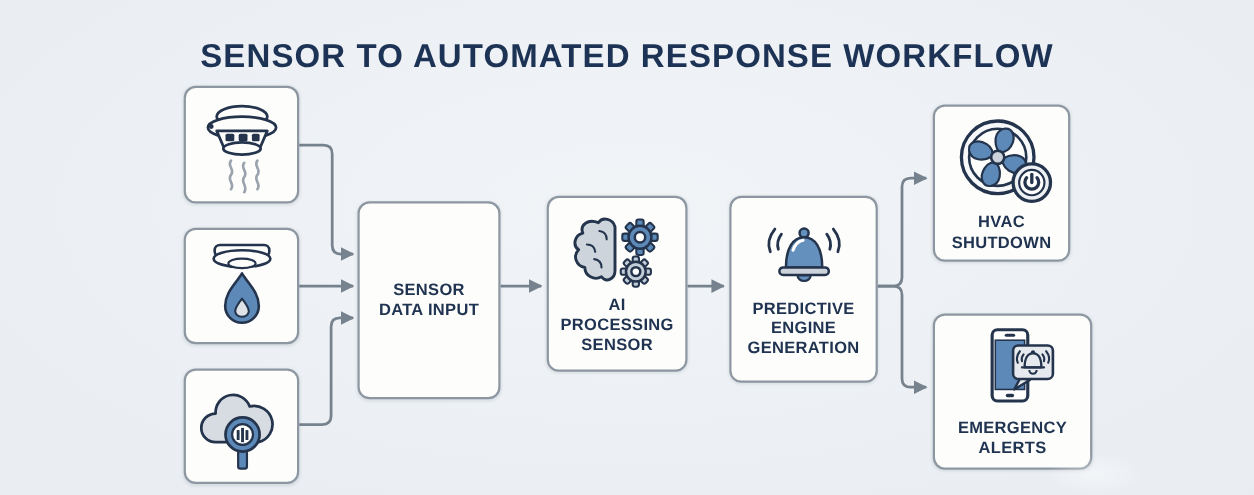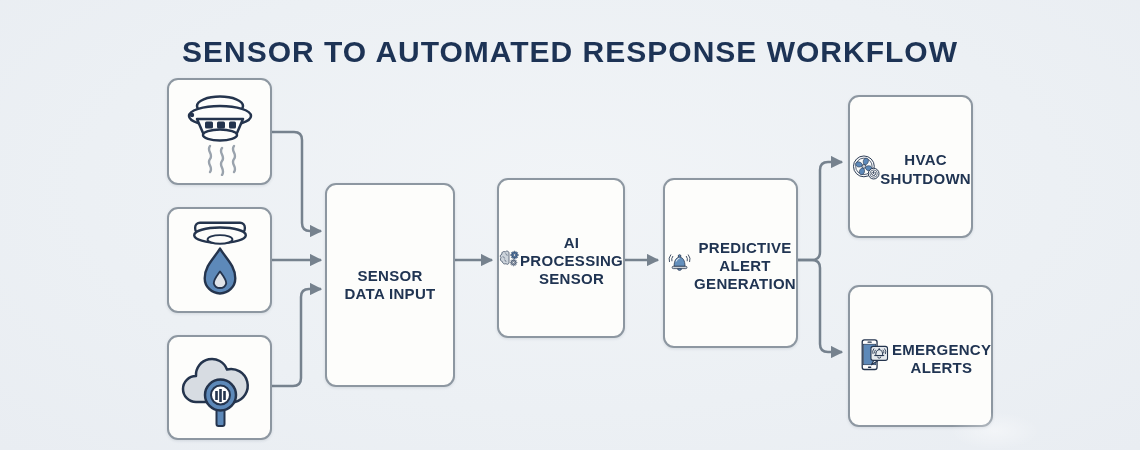--- a/index.html
+++ b/index.html
@@ -16,21 +16,21 @@
     font-size:30px;font-weight:bold;letter-spacing:1px;
     color:#1d3355;
     margin-top:24px;
   }
   .box{
     position:absolute;box-sizing:border-box;
     background:#fdfdfb;
     border:2px solid #8d97a1;
     border-radius:11px;
     box-shadow:0 1px 3px rgba(40,55,80,0.12);
-    display:flex;flex-direction:row;align-items:center;justify-content:center;
+    display:flex;flex-direction:column;align-items:center;justify-content:center;
   }
   .box .node-label{
     color:#203452;font-weight:bold;font-size:15px;line-height:1.22;
     letter-spacing:.3px;text-align:center;
   }
   .lbl-narrow{max-width:92px;}
   .lbl-mid{max-width:114px;}
   .lbl-sm{max-width:104px;}
   .icon{display:block;}
   .gap{margin-top:6px;}
@@ -98,21 +98,21 @@
       <path d="M16,56 a13,13 0 0 1 0,-26 a16,16 0 0 1 31,-6.5 a13,13 0 0 1 8,32.5 z" fill="#d7dce2" stroke="#24344d" stroke-width="2.5" stroke-linejoin="round"></path>
       <rect x="36.5" y="63" width="8" height="17" rx="2" fill="#5d89b9" stroke="#24344d" stroke-width="2"></rect>
       <circle cx="40.5" cy="49" r="15.5" fill="#5d89b9" stroke="#24344d" stroke-width="2.5"></circle>
       <circle cx="40.5" cy="49" r="9.5" fill="#ffffff" stroke="#24344d" stroke-width="2"></circle>
       <rect x="35.2" y="45" width="2.6" height="9" fill="#24344d"></rect>
       <rect x="39.2" y="43" width="2.6" height="13" fill="#24344d"></rect>
       <rect x="43.2" y="45" width="2.6" height="9" fill="#24344d"></rect>
     </svg>
   </div>
 
-  <div class="box" style="left:325px;top:183px;width:130px;height:204px">
+  <div class="box" style="left:325px;top:183px;width:130px;height:180px">
     <div class="node-label lbl-narrow">SENSOR DATA INPUT</div>
   </div>
 
   <div class="box" style="left:497px;top:178px;width:128px;height:160px">
     <svg class="icon" width="88" height="70" viewBox="0 0 92 74">
       <path d="M44,14 C42,6 32,4 28,10 C18,6 10,12 13,20 C5,22 3,32 9,36 C3,42 7,52 15,53 C15,61 24,66 31,62 C36,68 44,64 44,56 Z" fill="#cdd4db" stroke="#24344d" stroke-width="2.8" stroke-linejoin="round"></path>
       <g fill="none" stroke="#24344d" stroke-width="2" stroke-linecap="round">
         <path d="M29,18 q7,1 7,8"></path>
         <path d="M17,31 q7,0 8,7"></path>
         <path d="M24,45 q7,1 7,8"></path>
@@ -148,21 +148,21 @@
         <path d="M25.5,14 Q20,21.5 22.5,29"></path>
         <path d="M77,9 Q86,20 81.5,31.5"></path>
         <path d="M70.5,14 Q76,21.5 73.5,29"></path>
       </g>
       <circle cx="48" cy="13" r="4.5" fill="#6490bd" stroke="#24344d" stroke-width="2.5"></circle>
       <path d="M30,47 C30,28 37,17 48,17 C59,17 66,28 66,47 Z" fill="#6490bd" stroke="#24344d" stroke-width="2.5" stroke-linejoin="round"></path>
       <path d="M37,30 Q39.5,21.5 47,20" fill="none" stroke="#ffffff" stroke-width="3" stroke-linecap="round"></path>
       <rect x="23.5" y="47" width="49" height="7.5" rx="3.75" fill="#ccd3da" stroke="#24344d" stroke-width="2.5"></rect>
       <path d="M41.5,55 a6.5,5.5 0 0 0 13,0 Z" fill="#6490bd" stroke="#24344d" stroke-width="2.2"></path>
     </svg>
-    <div class="node-label lbl-mid gap">PREDICTIVE ALERT GENERATION</div>
+    <div class="node-label lbl-mid gap">PREDICTIVE ENGINE GENERATION</div>
   </div>
 
   <div class="box" style="left:848px;top:95px;width:125px;height:143px">
     <svg class="icon" width="96" height="84" viewBox="0 0 96 84">
       <circle cx="44" cy="40" r="33" fill="#f6f8fa" stroke="#24344d" stroke-width="3"></circle>
       <circle cx="44" cy="40" r="26" fill="#fdfdfb" stroke="#24344d" stroke-width="2.4"></circle>
       <g transform="translate(44,40)">
         <g fill="#5d89b9" stroke="#24344d" stroke-width="2" stroke-linejoin="round">
           <path d="M1,-5 C-4,-13 -3,-24 6,-26 C14,-27 17,-18 12,-10 C9,-5 4,-4 1,-5 Z"></path>
           <path d="M1,-5 C-4,-13 -3,-24 6,-26 C14,-27 17,-18 12,-10 C9,-5 4,-4 1,-5 Z" transform="rotate(90)"></path>

